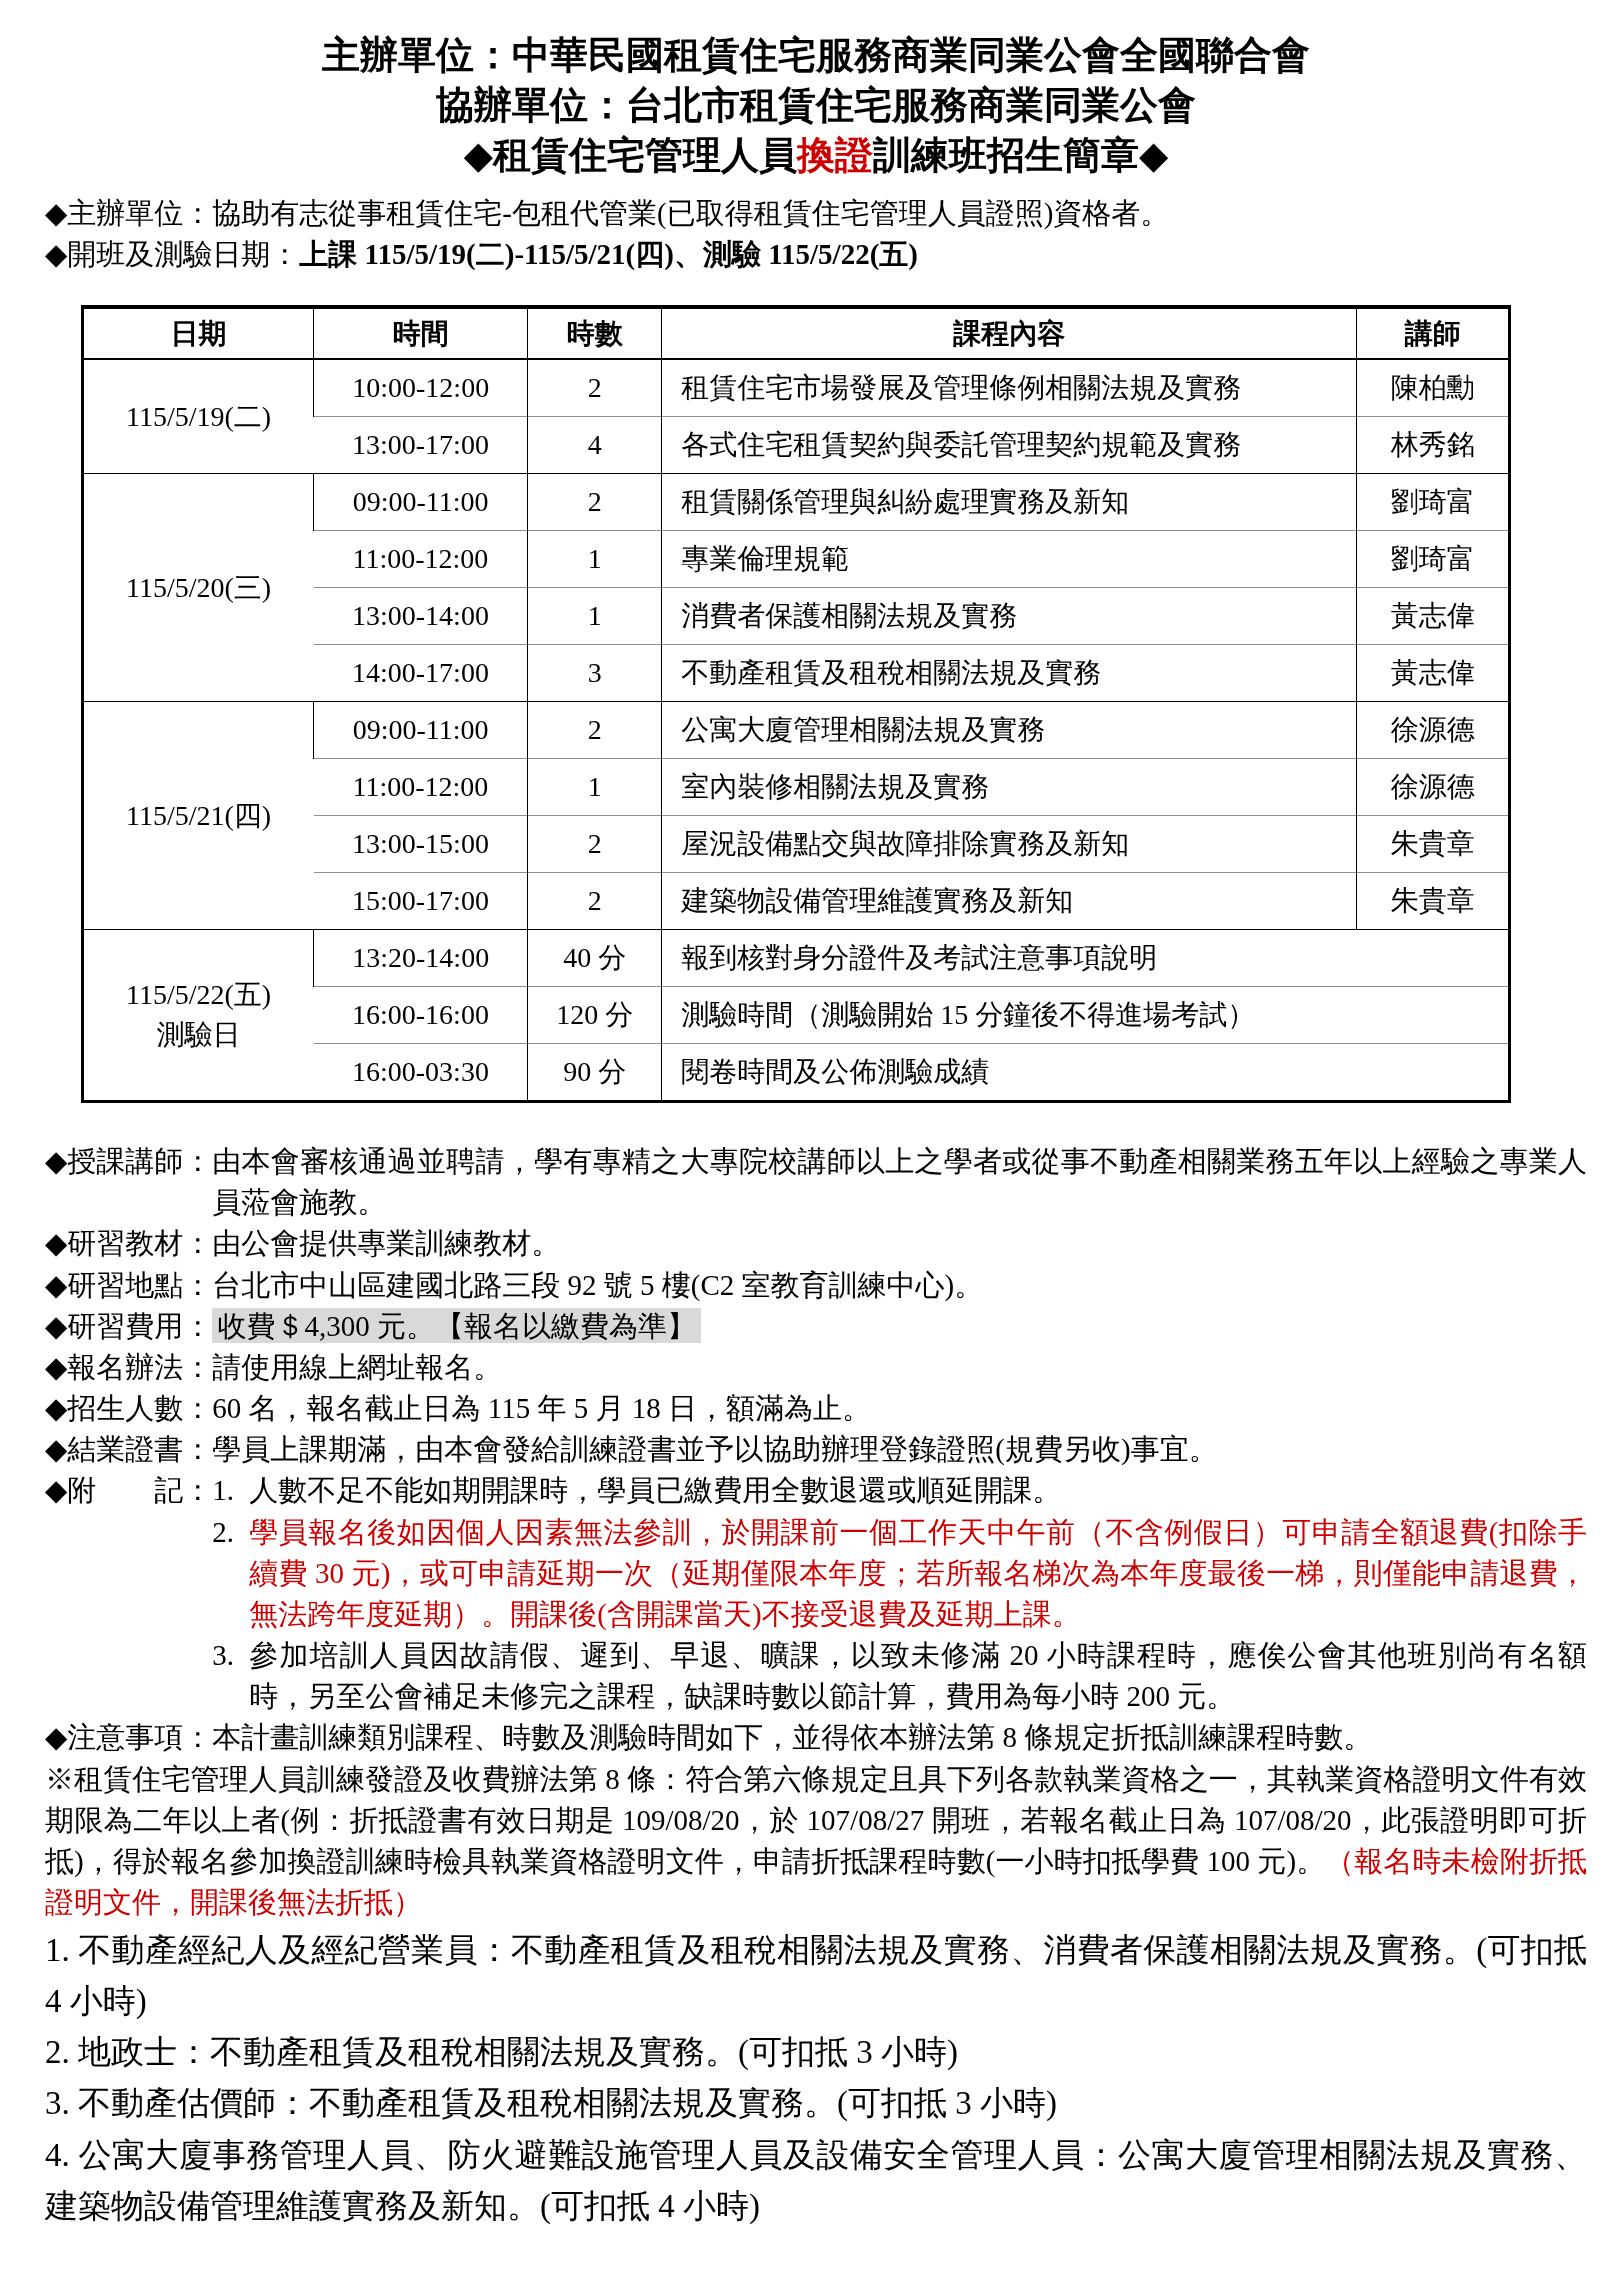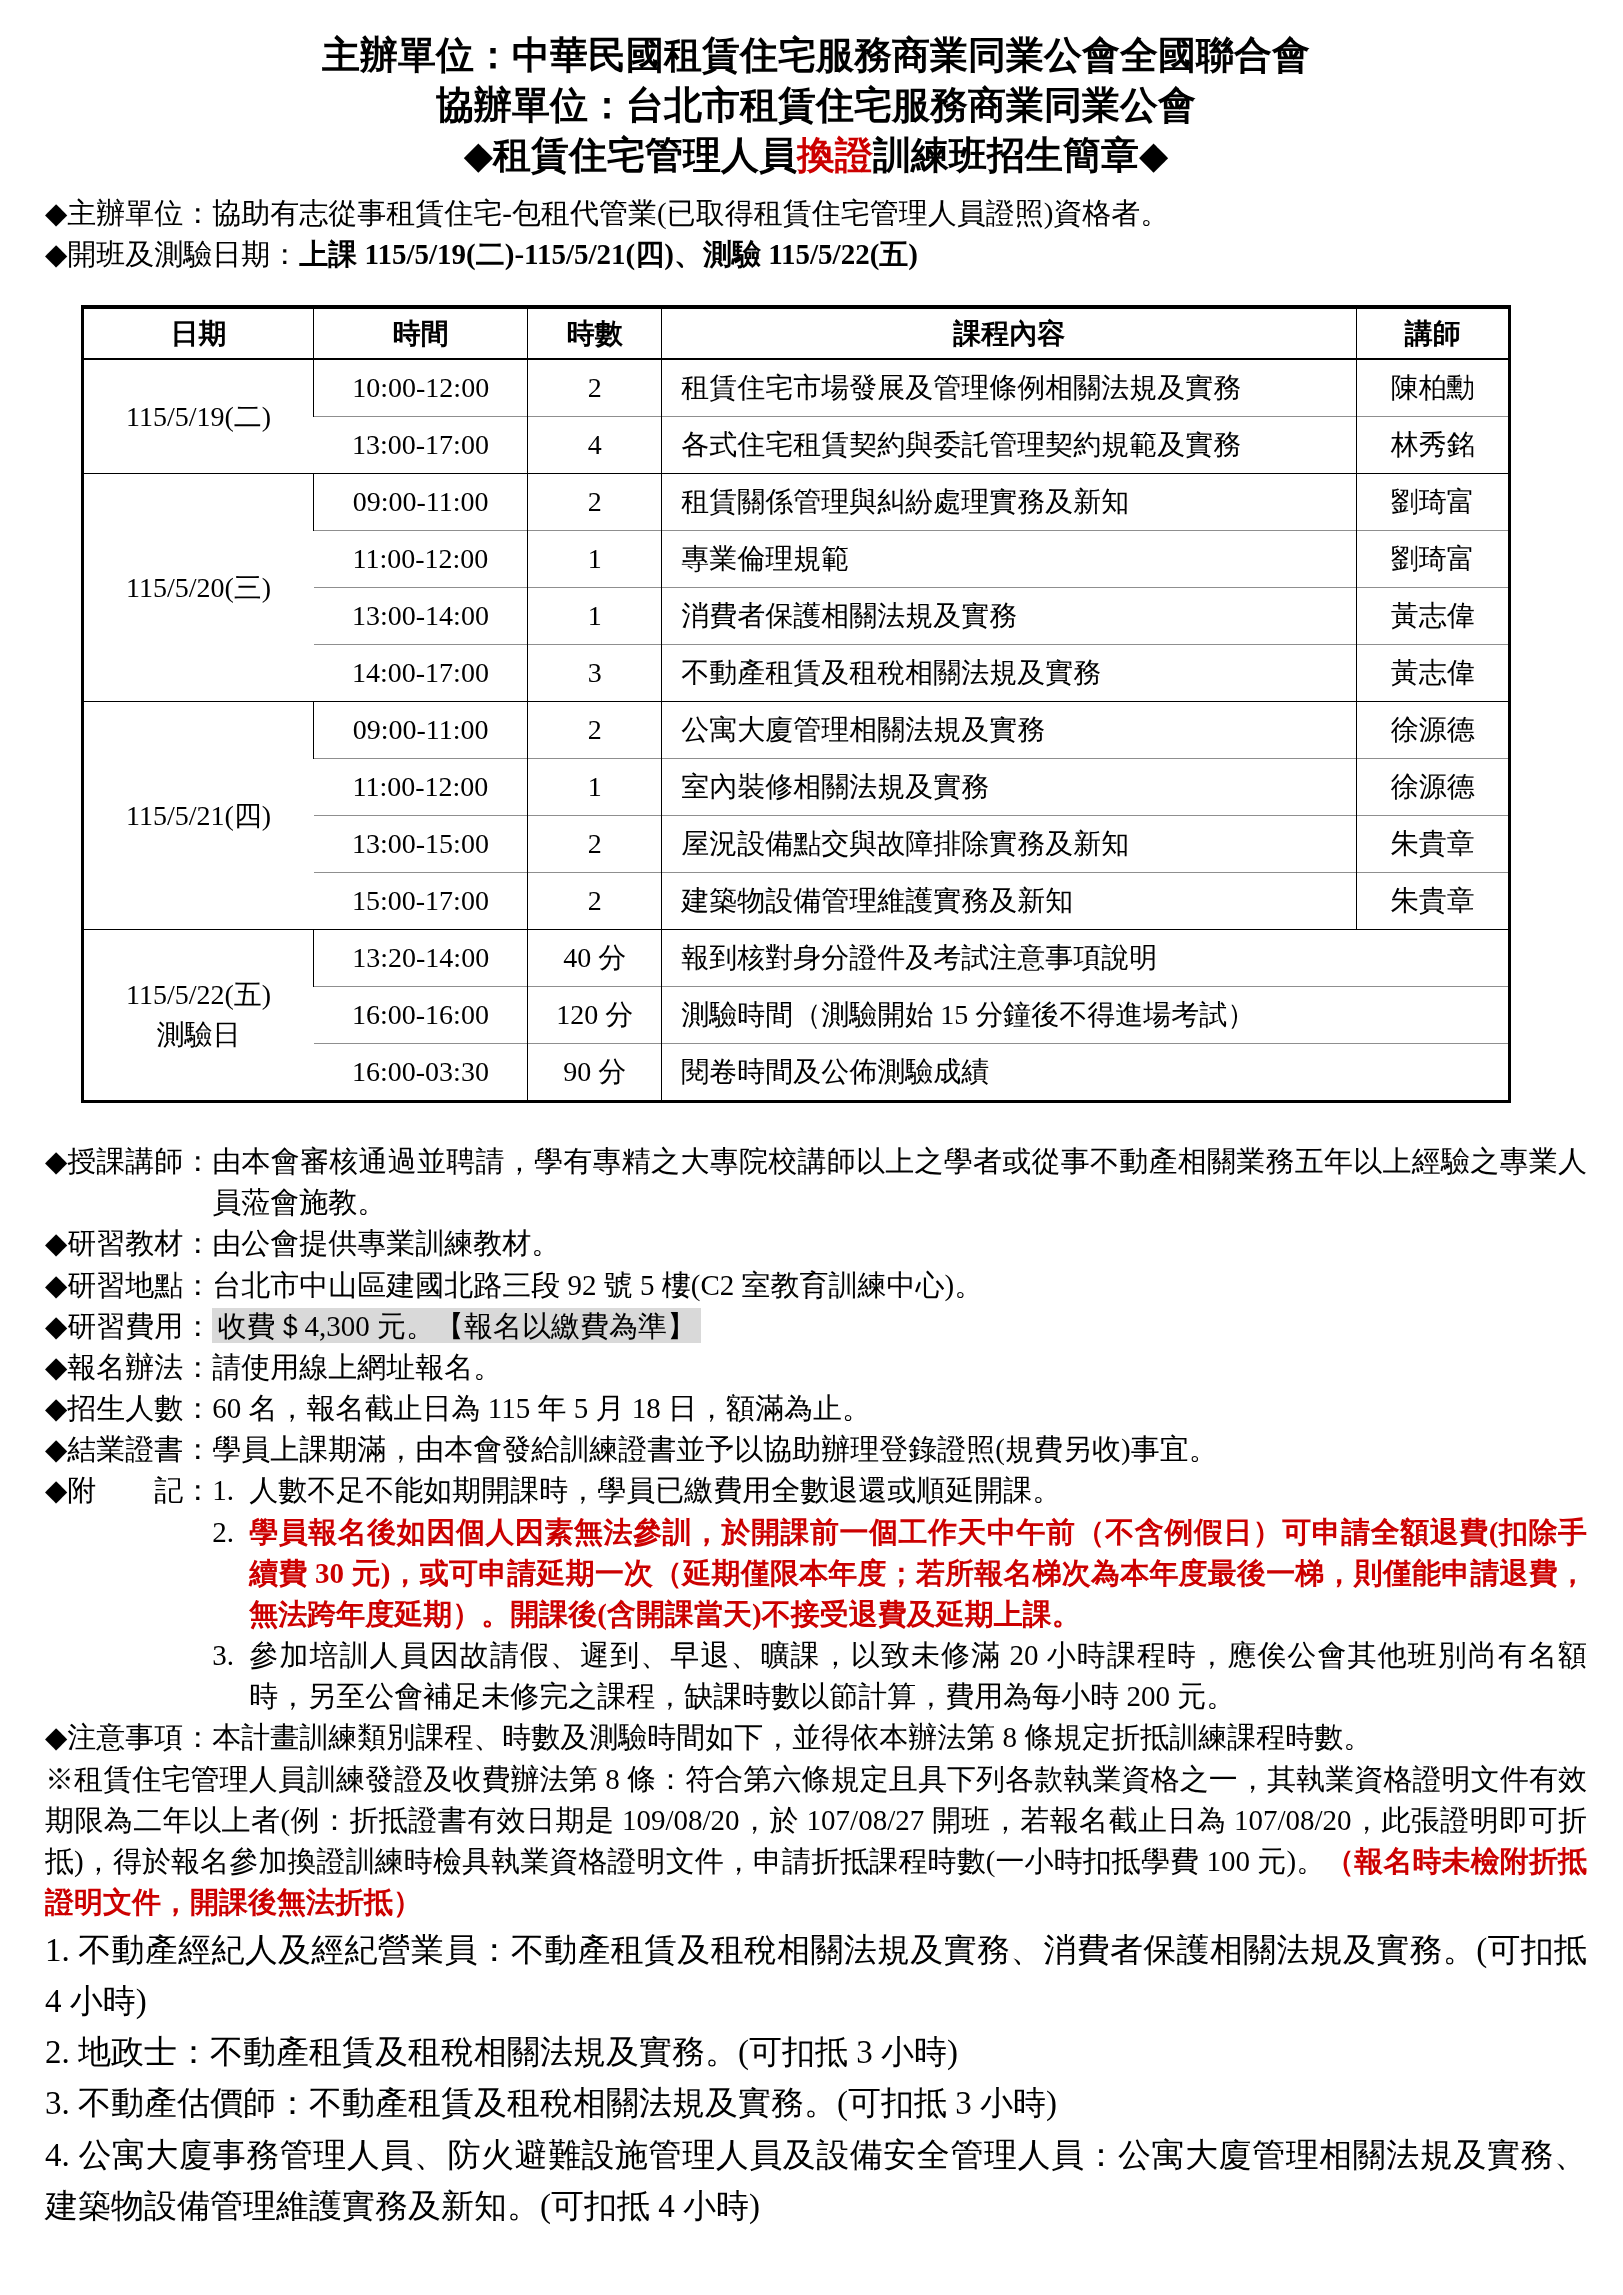--- a/index.html
+++ b/index.html
@@ -18,21 +18,21 @@
     font-size:29px;
     line-height:1.42;
   }
   
   .doc-header{text-align:center;font-weight:bold;font-size:38px;line-height:1.32;margin-bottom:12.2px;}
   .doc-header .hl-red{color:var(--red);}
   
   p.flow{margin:0;text-align:justify;}
   .label{white-space:nowrap;}
   .bold{font-weight:bold;}
-  .red{color:var(--red);font-weight:bold;}
+  .red{color:var(--red);}
   .hang{display:flex;align-items:flex-start;margin:0;}
   .hang>.label{flex:0 0 auto;}
   .hang>.body{flex:1 1 auto;text-align:justify;}
   
   table.schedule{
     border-collapse:collapse;
     width:1430px;
     margin:30px 0 38px 36px;
     border:3.5px solid #000;
     border-top:4.4px solid #000;

